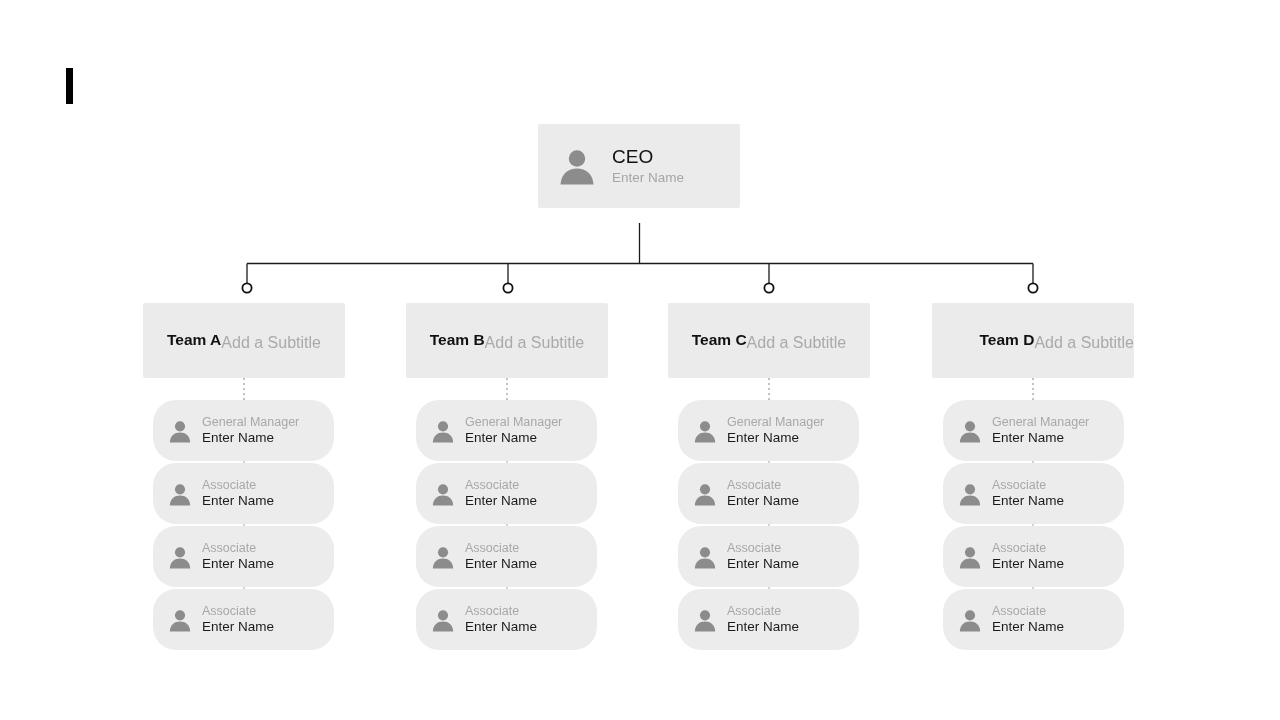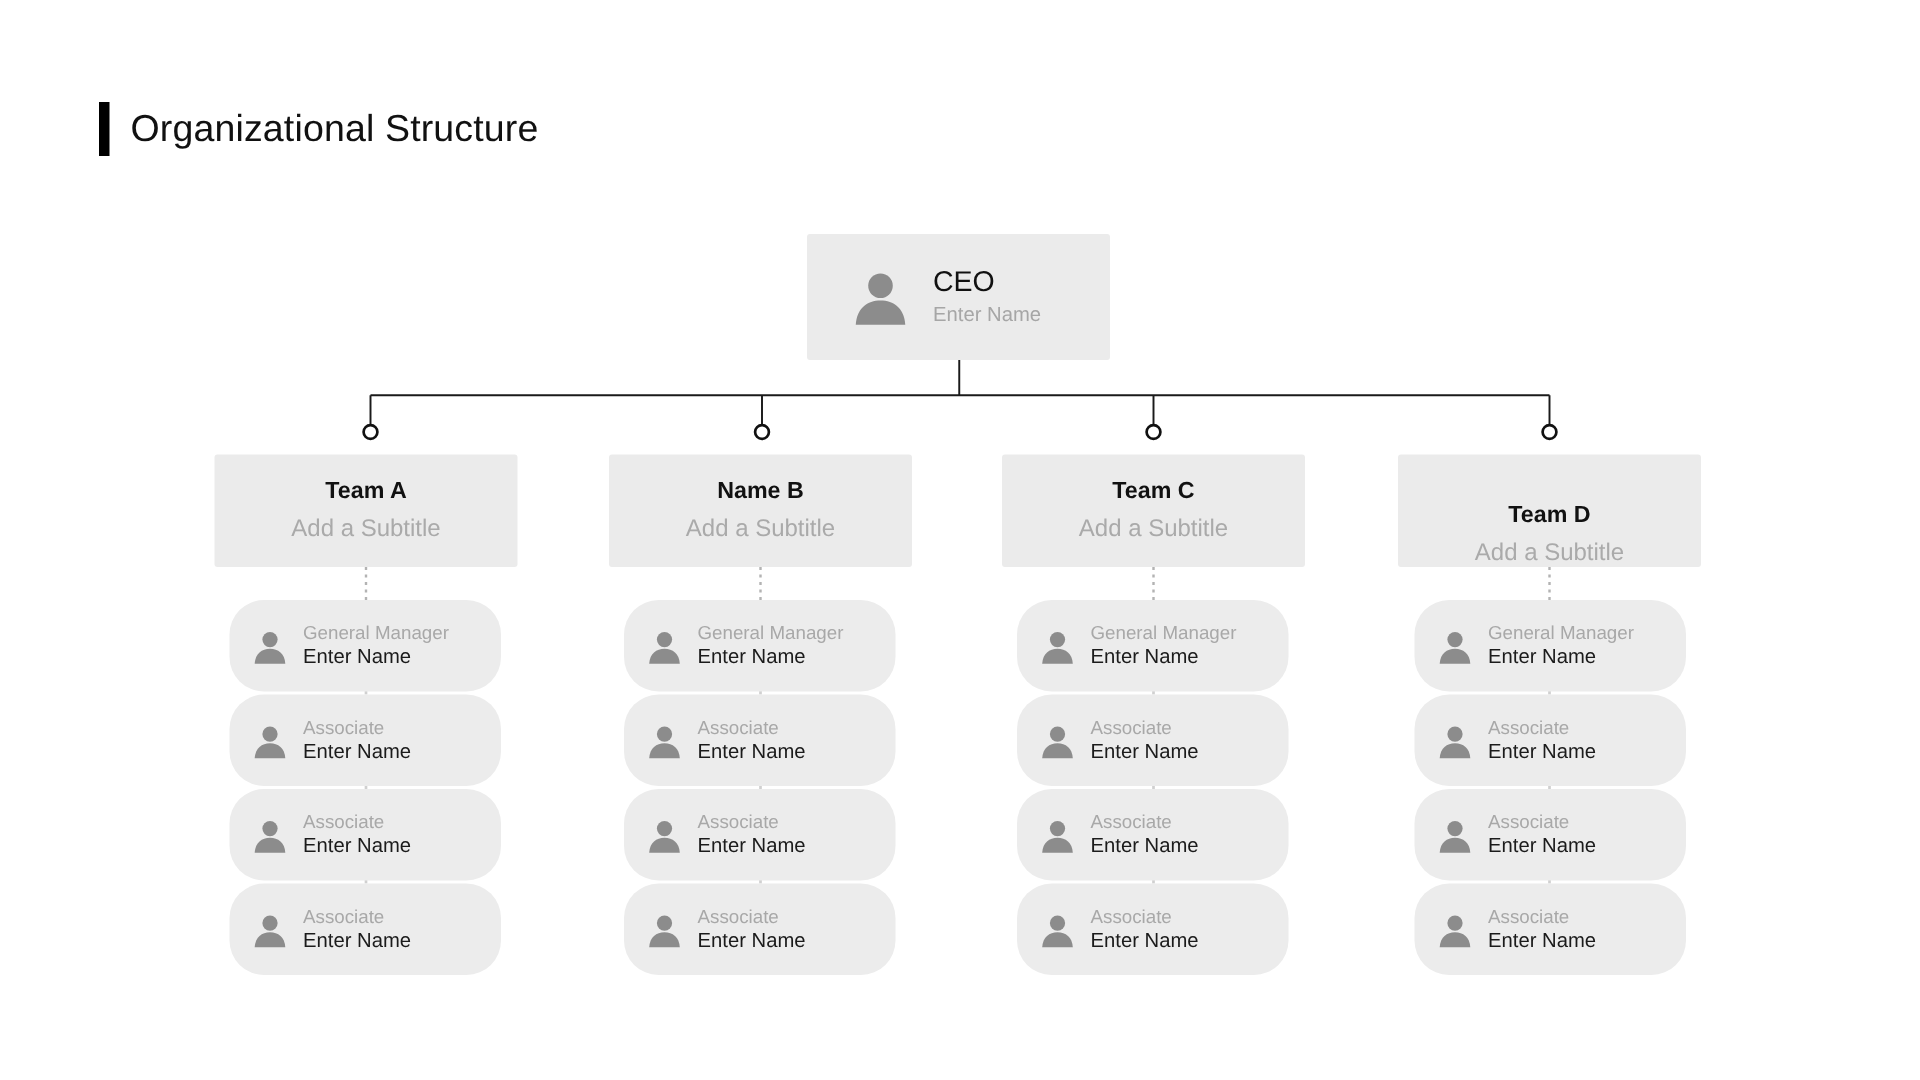--- a/index.html
+++ b/index.html
@@ -44,28 +44,28 @@
     top: 0;
     width: 1280px;
     height: 720px;
     pointer-events: none;
   }
 
   
   .ceo-box {
     position: absolute;
     left: 538px;
-    top: 156px;
+    top: 124px;
     width: 202px;
     height: 84px;
     background: #ebebeb;
     border-radius: 2px;
     display: flex;
     align-items: center;
-    padding-left: 28px;
+    padding-left: 18px;
     box-sizing: border-box;
     gap: 14px;
   }
   .ceo-text {
     display: flex;
     flex-direction: column;
     justify-content: center;
     line-height: 1.18;
   }
   .ceo-title {
@@ -80,21 +80,21 @@
 
   
   .team-box {
     position: absolute;
     top: 303px;
     width: 202px;
     height: 75px;
     background: #ebebeb;
     border-radius: 2px;
     display: flex;
-    flex-direction: column;
+    flex-direction: row;
     align-items: center;
     justify-content: center;
     box-sizing: border-box;
   }
   .team-title {
     font-size: 15.5px;
     color: #111111;
     font-weight: bold;
     line-height: 1.2;
   }
@@ -138,21 +138,20 @@
   .person-icon {
     flex: none;
     display: block;
   }
 </style>
 </head>
 <body>
 
 <div class="title-row">
   <div class="title-accent"></div>
-  <div class="title-text">Organizational Structure</div>
 </div>
 
 <svg class="connectors" viewBox="0 0 1280 720">
 
   <line x1="639.5" y1="223" x2="639.5" y2="263.5" stroke="#1a1a1a" stroke-width="1.3"></line>
 
   <line x1="247" y1="263.5" x2="1033" y2="263.5" stroke="#1a1a1a" stroke-width="1.3"></line>
 
   <line x1="247" y1="263.5" x2="247" y2="283" stroke="#1a1a1a" stroke-width="1.3"></line>
   <line x1="508" y1="263.5" x2="508" y2="283" stroke="#1a1a1a" stroke-width="1.3"></line>
@@ -195,21 +194,21 @@
     <div class="ceo-title">CEO</div>
     <div class="ceo-sub">Enter Name</div>
   </div>
 </div>
 
 <div class="team-box" style="left:143px;">
   <div class="team-title">Team A</div>
   <div class="team-sub">Add a Subtitle</div>
 </div>
 <div class="team-box" style="left:406px;">
-  <div class="team-title">Name B</div>
+  <div class="team-title">Team B</div>
   <div class="team-sub">Add a Subtitle</div>
 </div>
 <div class="team-box" style="left:668px;">
   <div class="team-title">Team C</div>
   <div class="team-sub">Add a Subtitle</div>
 </div>
 <div class="team-box" style="left:932px;justify-content:flex-end;">
   <div class="team-title">Team D</div>
   <div class="team-sub">Add a Subtitle</div>
 </div>

